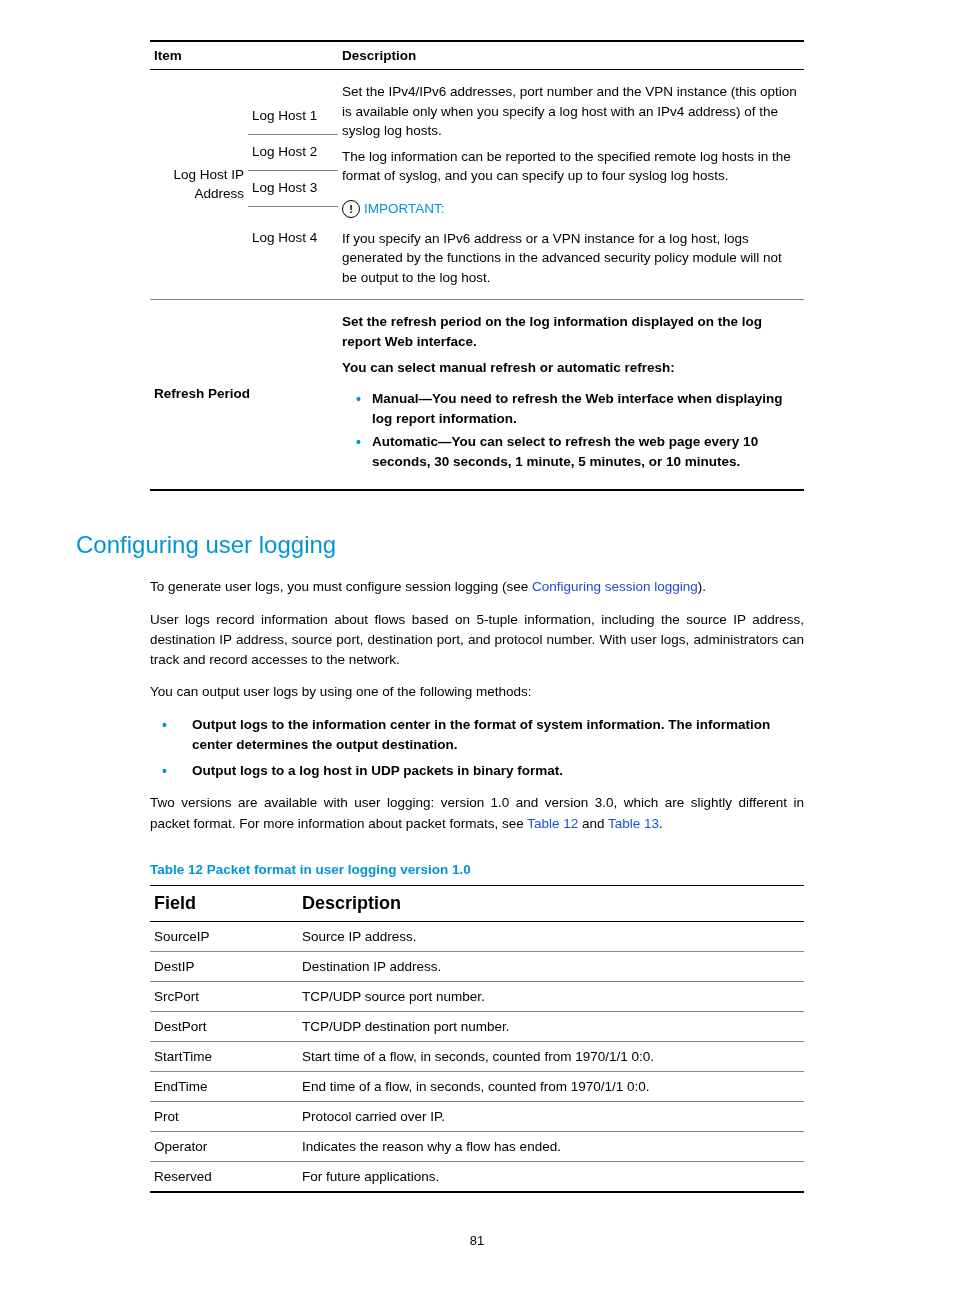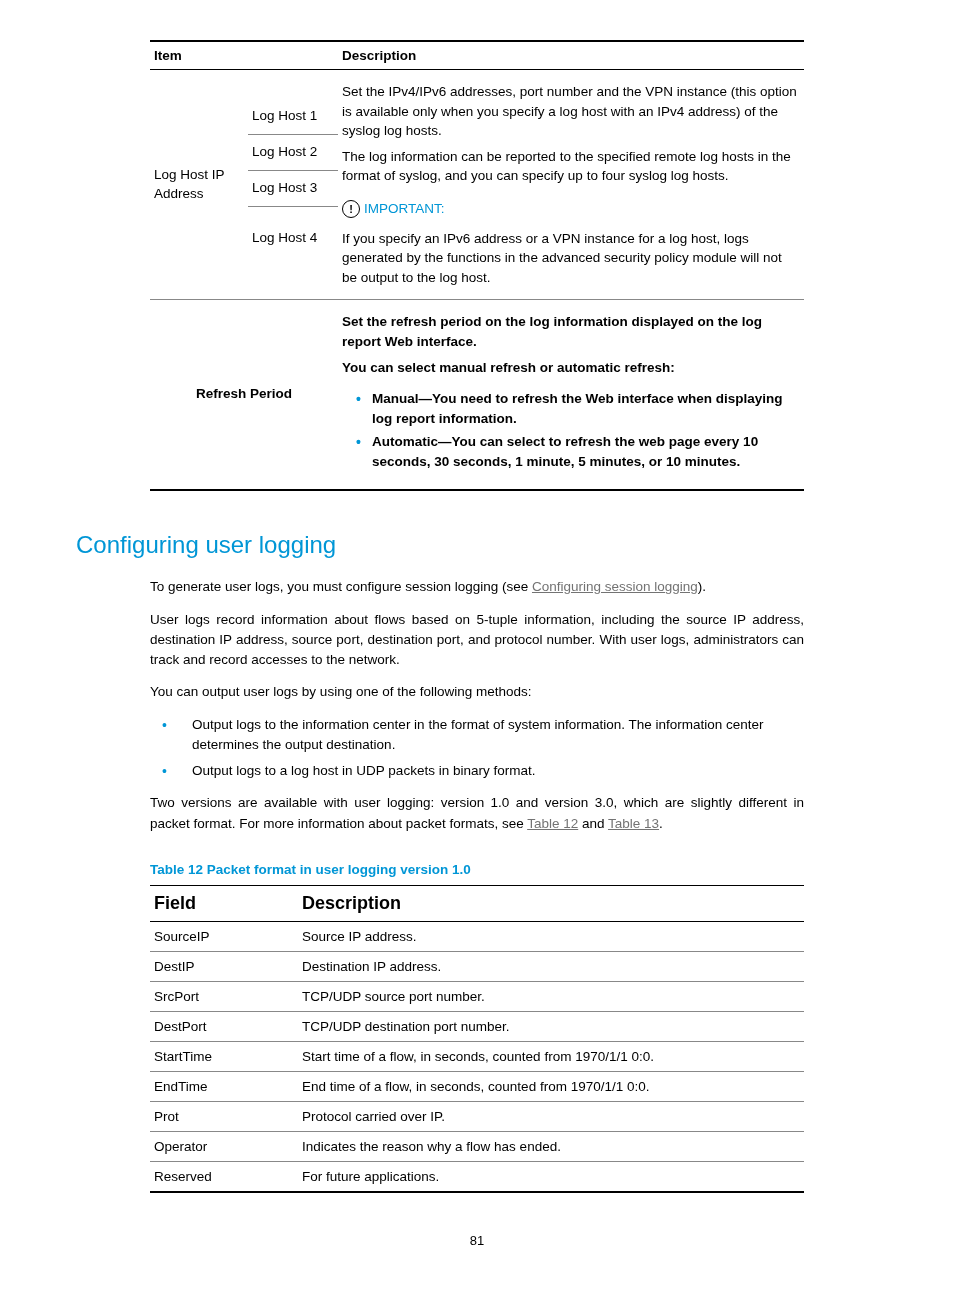--- a/index.html
+++ b/index.html
@@ -96,27 +96,27 @@
     font-weight: normal;
     font-size: 24px;
     margin: 40px 0 18px -74px;
   }
   .body-p {
     margin: 12px 0;
     line-height: 1.5;
     text-align: justify;
   }
   .link {
-    color: #737373;
-    text-decoration: underline;
+    color: #1d4ed8;
   }
   .outer-bullets {
     list-style: none;
     padding-left: 6px;
     margin: 8px 0;
+    font-weight: bold;
   }
   .outer-bullets li {
     position: relative;
     padding-left: 36px;
     margin: 6px 0;
     line-height: 1.5;
   }
   .outer-bullets li::before {
     content: "•";
     position: absolute;
@@ -162,21 +162,21 @@
 <div class="page">
 
   <table class="tbl">
     <tbody>
         <tr class="hrow">
       <th colspan="2" style="width:180px"><span>Item</span></th>
       <th><span>Description</span></th>
     </tr>
 
     <tr>
-      <td class="row-sep" style="width:90px;text-align:left">Log Host IP Address</td>
+      <td class="row-sep" style="width:90px;text-align:right">Log Host IP Address</td>
       <td class="row-sep" style="width:90px;padding:0">
         <table class="nested">
           <tbody>
                 <tr>
                   <td>Log Host 1</td>
                 </tr>
           <tr>
                   <td>Log Host 2</td>
                 </tr>
           <tr>
@@ -195,21 +195,21 @@
           <div class="important-label">
             <span class="important-icon">!</span>
             <span>IMPORTANT:</span>
           </div>
           <p>If you specify an IPv6 address or a VPN instance for a log host, logs generated by the functions in the advanced security policy module will not be output to the log host.</p>
         </div>
       </td>
     </tr>
 
     <tr>
-      <td class="row-end" colspan="2" style="text-align:center">Refresh Period</td>
+      <td class="row-end" colspan="2" style="text-align:left">Refresh Period</td>
       <td class="row-end">
         <div class="desc-block">
           <p>Set the refresh period on the log information displayed on the log report Web interface.</p>
           <p>You can select manual refresh or automatic refresh:</p>
           <ul class="bullet-list">
             <li><b>Manual</b><span>—You need to refresh the Web interface when displaying log report information.</span></li>
             <li><b>Automatic</b><span>—You can select to refresh the web page every 10 seconds, 30 seconds, 1 minute, 5 minutes, or 10 minutes.</span></li>
           </ul>
         </div>
       </td>

